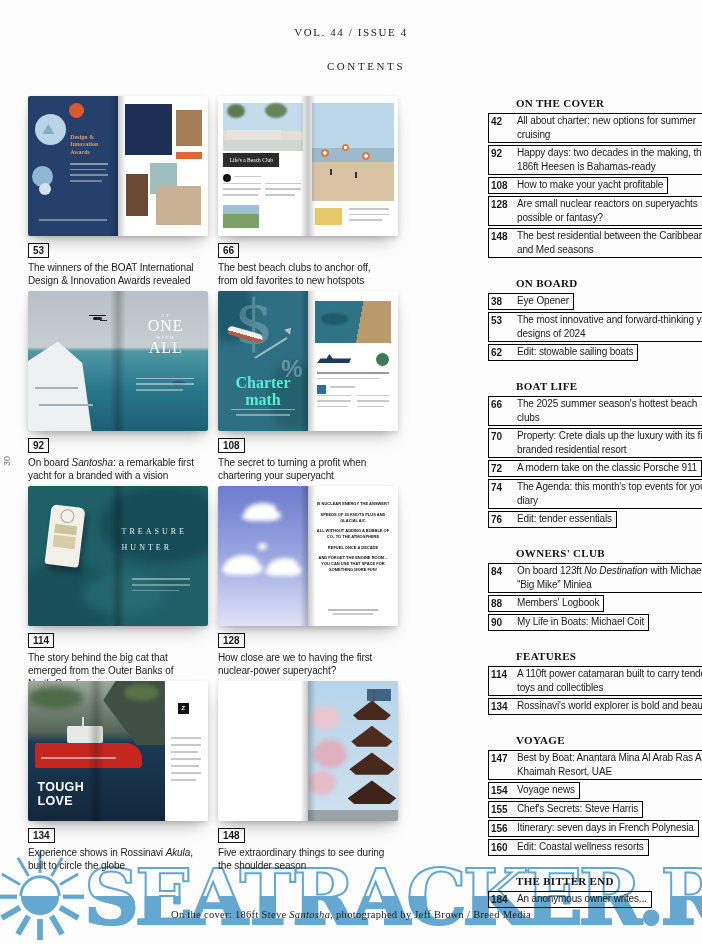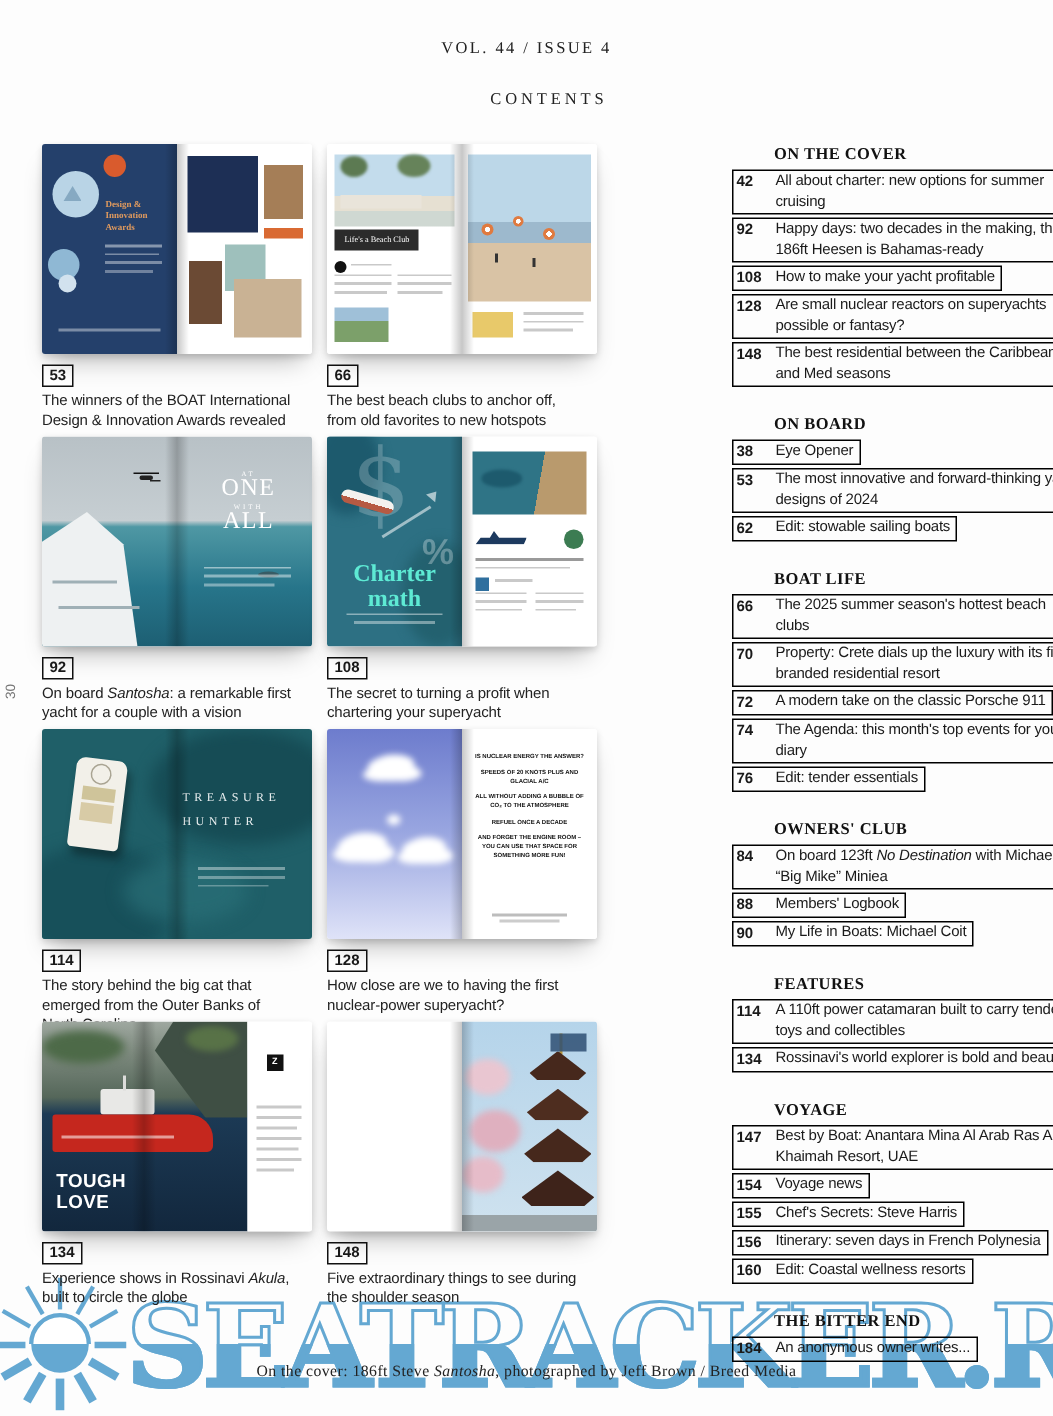--- a/index.html
+++ b/index.html
@@ -170,21 +170,21 @@
             <span class="t3-b">ALL</span>
           </div>
           <div class="tl" style="left:60%;top:62%;width:32%;background:rgba(255,255,255,.5)"></div>
           <div class="tl" style="left:60%;top:66%;width:32%;background:rgba(255,255,255,.45)"></div>
           <div class="tl" style="left:60%;top:70%;width:26%;background:rgba(255,255,255,.4)"></div>
         </div>
         <div class="gutter"></div>
       </div>
       <figcaption>
         <span class="capnum">92</span>
-        <p class="cap"><span>On board </span><em>Santosha</em><span>: a remarkable first yacht for a couple with a vision</span></p>
+        <p class="cap"><span>On board </span><em>Santosha</em><span>: a remarkable first yacht for a branded with a vision</span></p>
       </figcaption>
     </figure>
 
     <figure>
       <div class="thumb">
         <div class="pg pg-l" style="background:#2d7083">
           <div class="b" style="left:-10%;top:-8%;width:50%;height:45%;border-radius:50%;background:#1d5a6d;filter:blur(4px)"></div>
           <div class="b" style="left:55%;top:50%;width:55%;height:50%;border-radius:50%;background:#23616f;filter:blur(4px)"></div>
           <div class="b" style="left:18%;top:-4%;width:64%;height:92%;font-family:'DejaVu Serif',serif;font-size:62px;color:rgba(255,255,255,.22)">$</div>
           <div class="b" style="right:6%;top:46%;font-size:24px;font-weight:bold;color:rgba(255,255,255,.3)">%</div>

